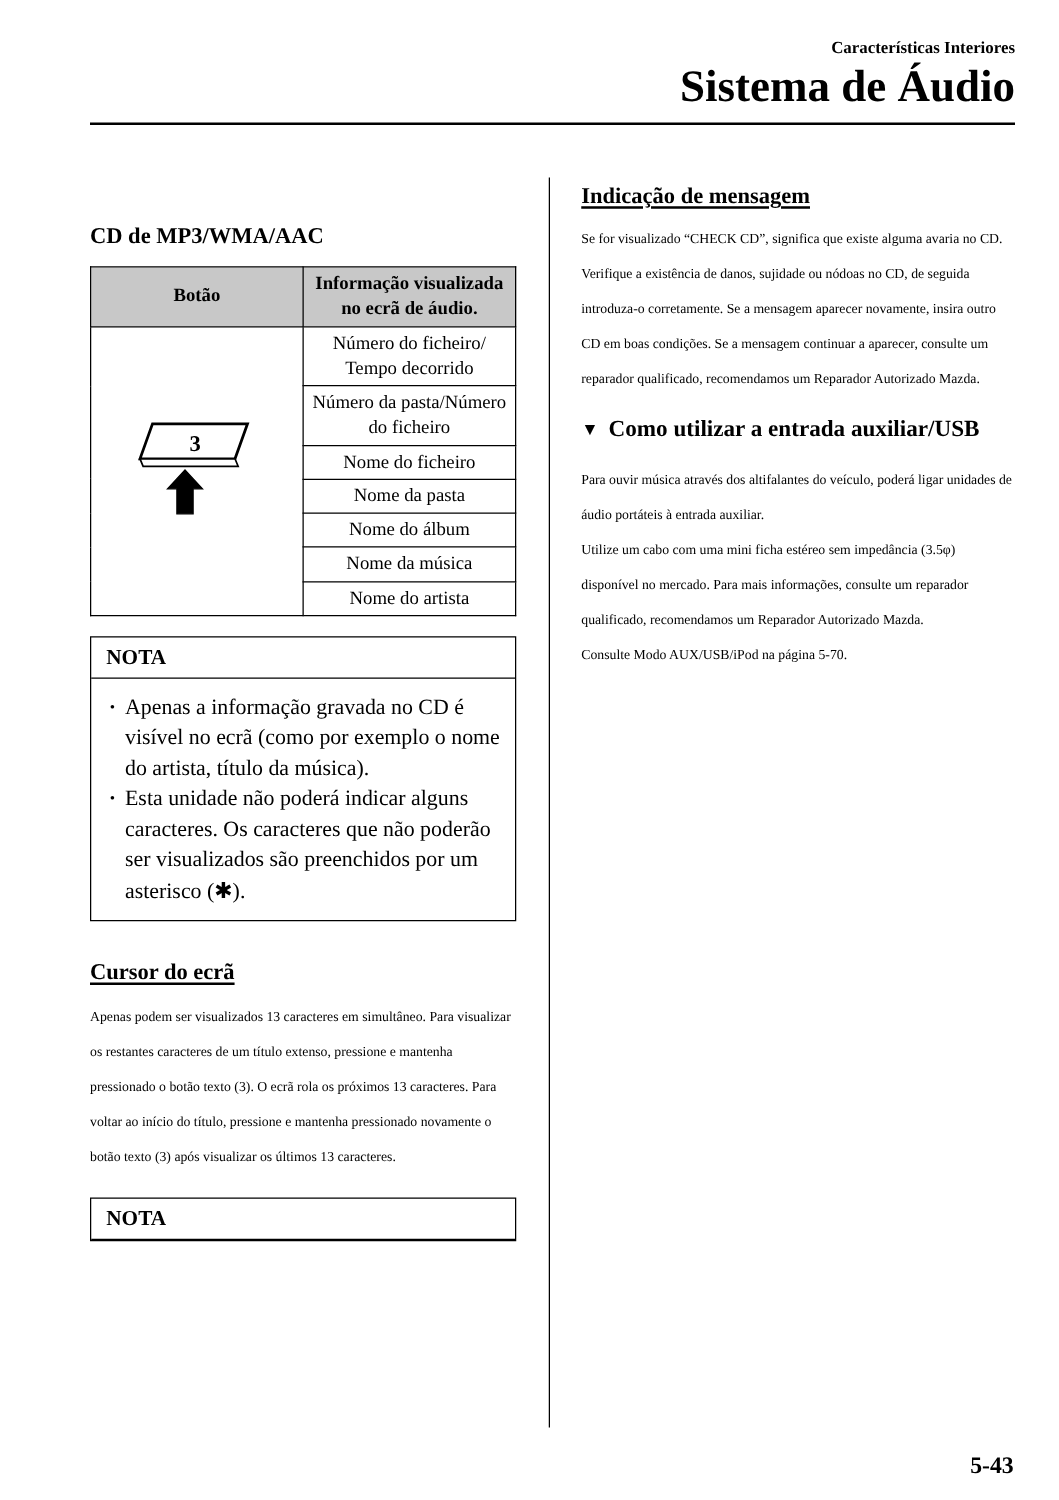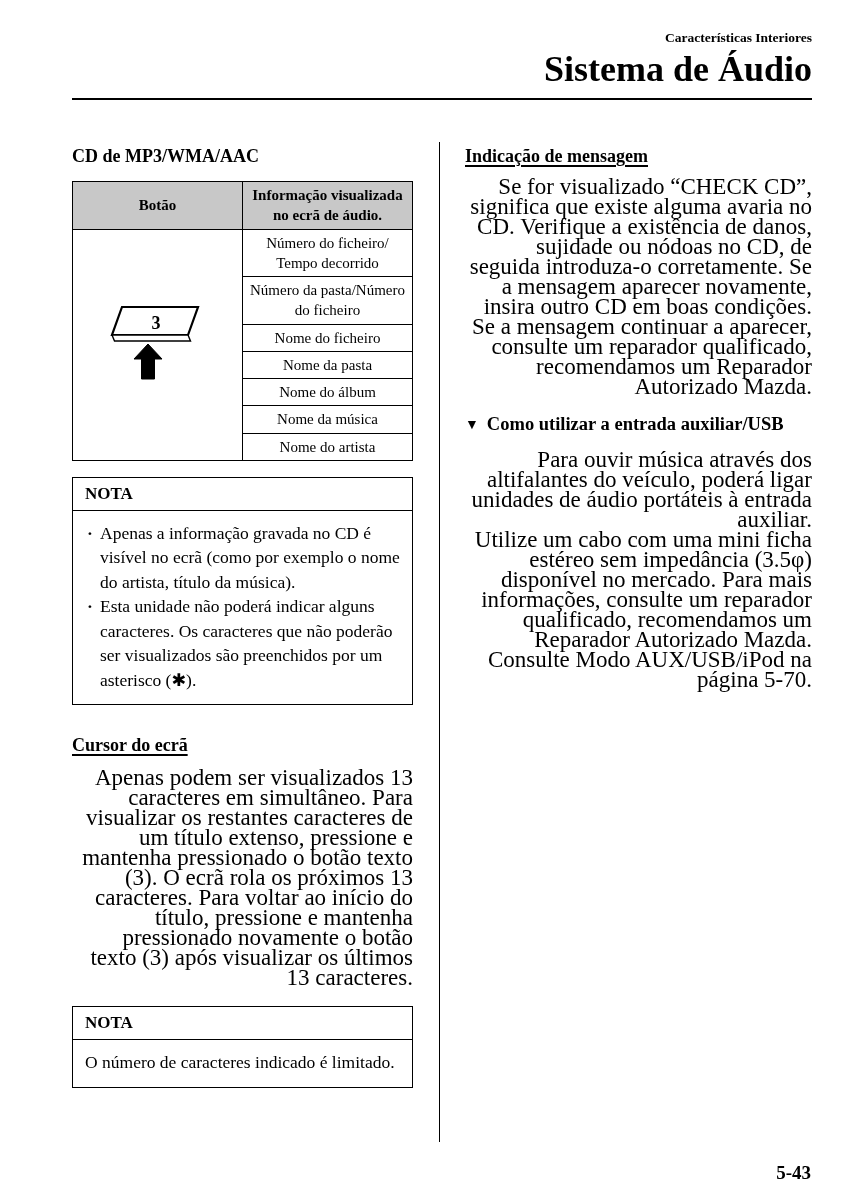--- a/index.html
+++ b/index.html
@@ -16,27 +16,27 @@
   }
 
   
   .doc-header { text-align:right; }
   .doc-section { font-size:13.5px; font-weight:bold; }
   .doc-title { font-size:36px; font-weight:bold; margin-top:2px; }
   .header-rule { border:none; border-top:2.5px solid #000; margin-top:8px; }
 
   
   .columns { display:flex; margin-top:42px; min-height:1000px; align-items:stretch; }
-  .col-left { flex:0 0 341px; }
+  .col-left { flex:0 0 341px;margin-top:32px; }
   .col-divider { flex:0 0 1px; background:#000; margin:0 25px 0 26px; }
   .col-right { flex:1 1 auto; min-width:0; }
 
   .h-bold { font-size:18px; font-weight:bold; margin-top:4px; }
   .h-underline { text-decoration:underline; text-underline-offset:3px; text-decoration-thickness:1.5px; }
-  .body-text { font-size:23px; line-height:20px;text-align:right; }
+  .body-text { font-size:11px; line-height:28px; }
 
   
   .info-table { border-collapse:collapse; width:100%; margin-top:14px; }
   .info-table th, .info-table td {
     border:1.6px solid #000; font-size:15px; text-align:center;
     padding:3px 5px; line-height:1.35; vertical-align:middle;
   }
   .info-table th {
     background:var(--table-header-bg, #c8c8c8);
     font-weight:bold; height:44px; width:50%;
@@ -130,21 +130,20 @@
           <div class="nota-item">Esta unidade não poderá indicar alguns caracteres. Os caracteres que não poderão ser visualizados são preenchidos por um asterisco (✱).</div>
         </div>
       </div>
 
       <div class="h-bold h-underline cursor-heading">Cursor do ecrã</div>
 
       <div class="body-text cursor-text">Apenas podem ser visualizados 13 caracteres em simultâneo. Para visualizar os restantes caracteres de um título extenso, pressione e mantenha pressionado o botão texto (3). O ecrã rola os próximos 13 caracteres. Para voltar ao início do título, pressione e mantenha pressionado novamente o botão texto (3) após visualizar os últimos 13 caracteres.</div>
 
       <div class="nota-box nota2">
         <div class="nota-title">NOTA</div>
-        <div class="nota-body">O número de caracteres indicado é limitado.</div>
       </div>
 
     </div>
 
     <div class="col-divider"></div>
 
     <div class="col-right">
 
       <div class="h-bold h-underline">Indicação de mensagem</div>
 

